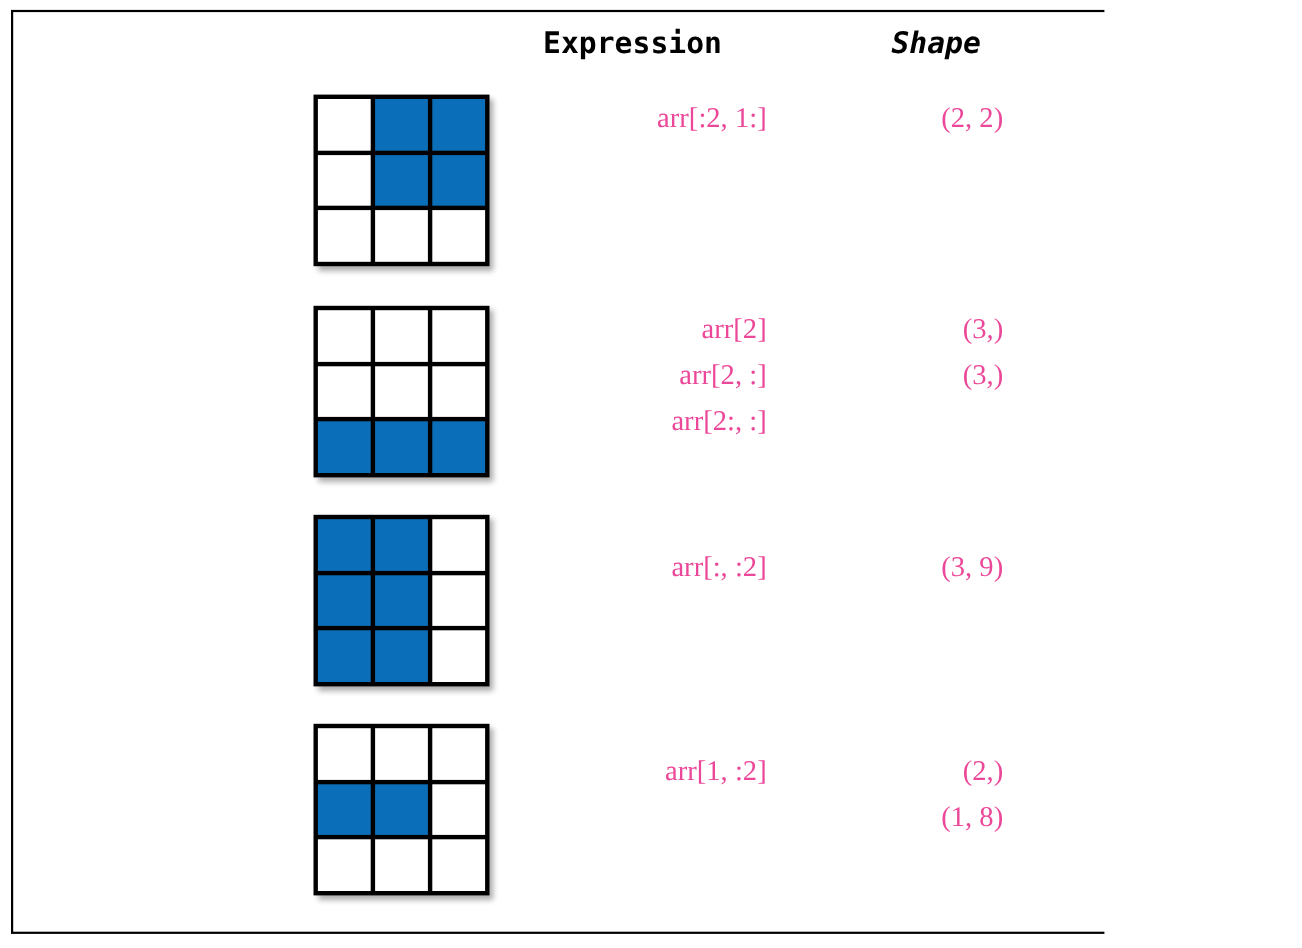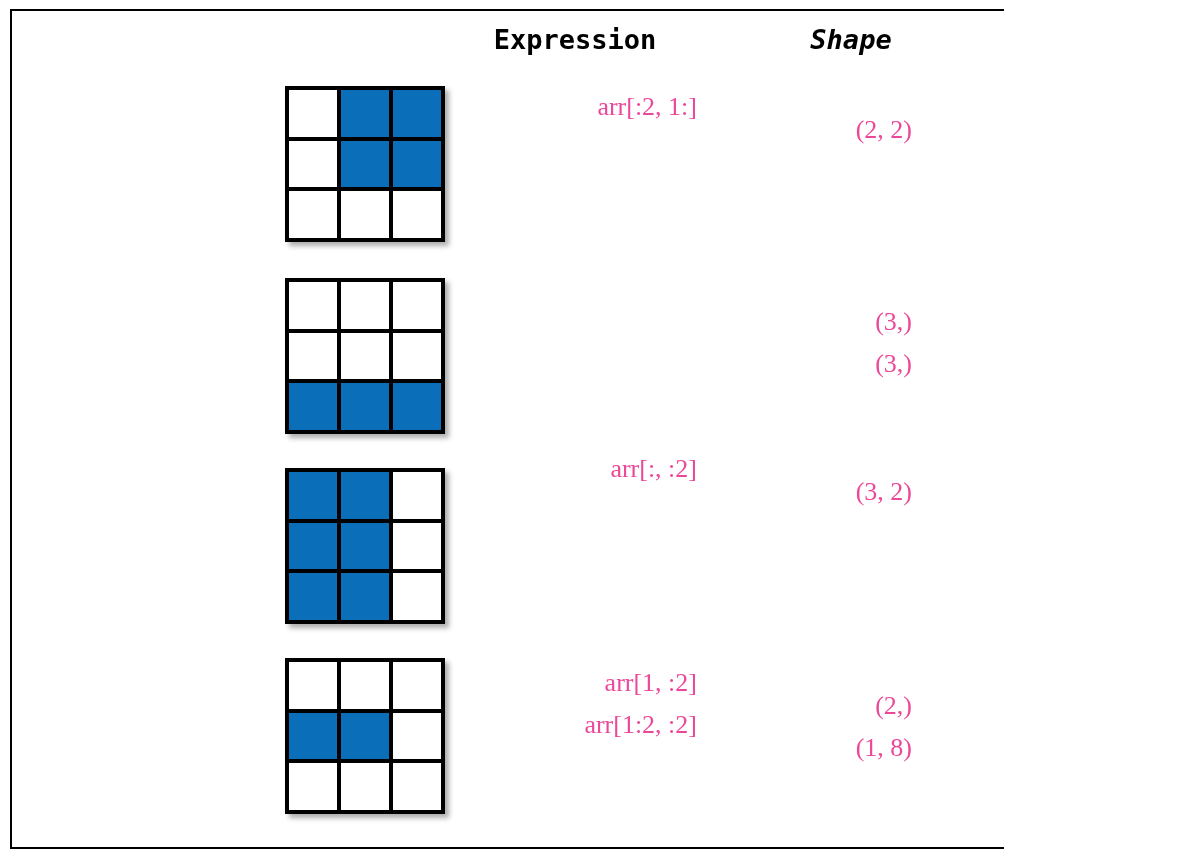--- a/index.html
+++ b/index.html
@@ -90,27 +90,26 @@
   }
   .expr {
     left: 417px;
     width: 280px;
     text-align: right;
   }
   .shape {
     left: 712px;
     width: 200px;
     text-align: right;
-    margin-top: 23px;
   }
 
   #expr-1, #shape-1 { top: 86px; }
   #expr-2, #shape-2 { top: 278px; }
-  #expr-3, #shape-3 { top: 448px; }
-  #expr-4, #shape-4 { top: 662px; }
+  #expr-3, #shape-3 { top: 495px; }
+  #expr-4, #shape-4 { top: 680px; }
 
   .tline { display: block; }
 </style>
 </head>
 <body>
 
 <div id="figure">
 
   <div id="frame"></div>
 
@@ -135,43 +134,44 @@
       <div class="cell"></div>
       <div class="cell"></div>
       <div class="cell"></div>
       <div class="cell"></div>
       <div class="cell"></div>
       <div class="cell"></div>
       <div class="cell on"></div>
       <div class="cell on"></div>
       <div class="cell on"></div>
     </div>
+  <div class="row-text expr" id="expr-2"><span class="tline">arr[2]</span><span class="tline">arr[2, :]</span><span class="tline">arr[2:, :]</span></div>
   <div class="row-text shape" id="shape-2"><span class="tline">(3,)</span><span class="tline">(3,)</span></div>
 
   <div class="grid" id="grid-3">
       <div class="cell on"></div>
       <div class="cell on"></div>
       <div class="cell"></div>
       <div class="cell on"></div>
       <div class="cell on"></div>
       <div class="cell"></div>
       <div class="cell on"></div>
       <div class="cell on"></div>
       <div class="cell"></div>
     </div>
   <div class="row-text expr" id="expr-3"><span class="tline">arr[:, :2]</span></div>
-  <div class="row-text shape" id="shape-3"><span class="tline">(3, 2)</span></div>
+  <div class="row-text shape" id="shape-3"><span class="tline">(3, 9)</span></div>
 
   <div class="grid" id="grid-4">
       <div class="cell"></div>
       <div class="cell"></div>
       <div class="cell"></div>
       <div class="cell on"></div>
       <div class="cell on"></div>
       <div class="cell"></div>
       <div class="cell"></div>
       <div class="cell"></div>
       <div class="cell"></div>
     </div>
-  <div class="row-text expr" id="expr-4"><span class="tline">arr[1, :2]</span><span class="tline">arr[1:2, :2]</span></div>
+  <div class="row-text expr" id="expr-4"><span class="tline">arr[1, :2]</span></div>
   <div class="row-text shape" id="shape-4"><span class="tline">(2,)</span><span class="tline">(1, 8)</span></div>
 
 </div>
 
 </body></html>

